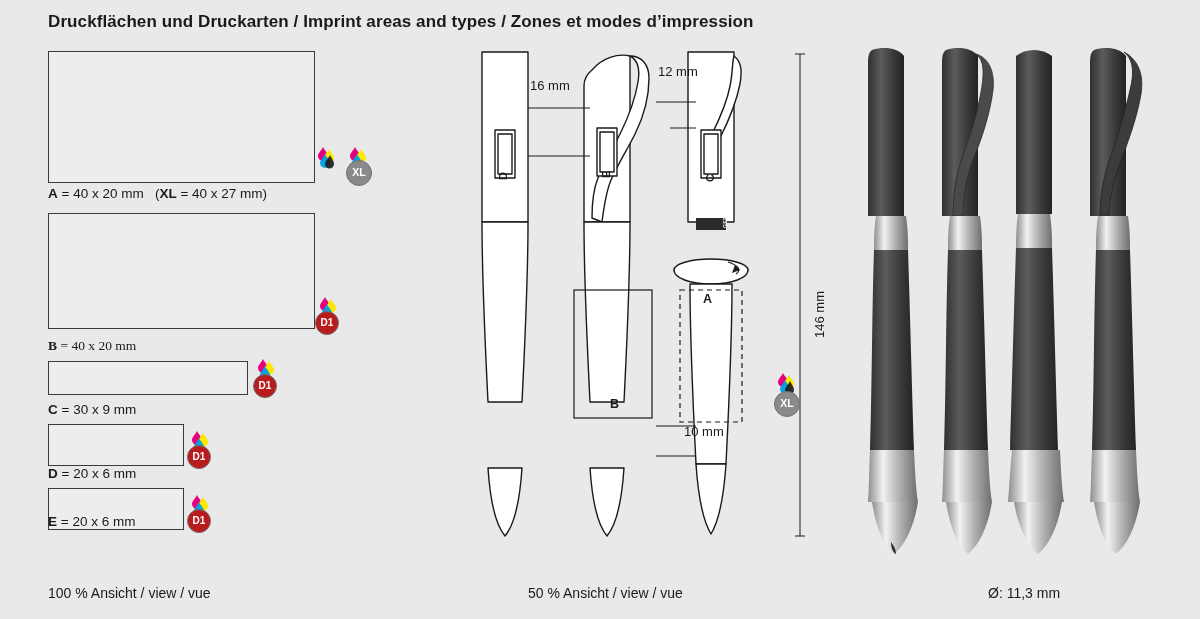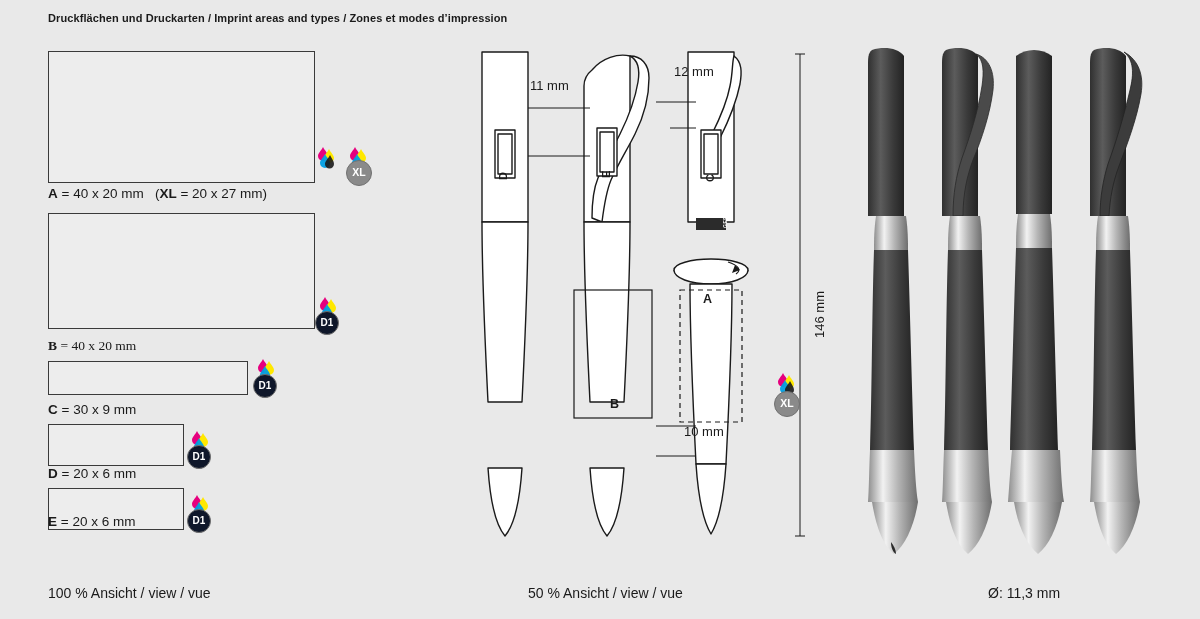--- a/index.html
+++ b/index.html
@@ -8,41 +8,41 @@
     background:#e9e9e9;
     font-family:"Liberation Sans", sans-serif;
     color:#1a1a1a;
     overflow:hidden;
     position:relative;
   }
   .page{position:absolute;inset:0;}
 
   .title{
     position:absolute;left:48px;top:12px;
-    font-size:11px;font-weight:bold;letter-spacing:0.1px;
+    font-size:17px;font-weight:bold;letter-spacing:0.1px;
   }
 
   
   .box{
     position:absolute;background:#ededed;border:1px solid #3a3a3a;
   }
   .cap{
     position:absolute;font-size:13.5px;white-space:nowrap;
   }
   .cap b{font-weight:bold;}
 
   
   .drop{
     position:absolute;width:22px;height:24px;
   }
   .drop svg{display:block;}
 
   .d1{
     position:absolute;width:22px;height:22px;border-radius:50%;
-    background:#0f172a;color:#fff;border:1px solid #707070;
+    background:#b91c1c;color:#fff;border:1px solid #707070;
     font-size:10px;font-weight:bold;line-height:21px;text-align:center;
   }
   .xl{
     position:absolute;width:24px;height:24px;border-radius:50%;
     background:#8a8a8a;color:#fff;border:1px solid #707070;
     font-size:10.5px;font-weight:bold;line-height:23px;text-align:center;
   }
 
   .footer{
     position:absolute;bottom:18px;font-size:14px;
@@ -65,21 +65,21 @@
 </style>
 </head>
 <body>
 
 <div class="page">
 
   <div class="title">Druckflächen und Druckarten / Imprint areas and types / Zones et modes d’impression</div>
 
   <div class="box" style="left:48px;top:51px;width:265px;height:130px;"></div>
   <div class="cap" style="left:48px;top:186px;">
-    <b>A</b><span> = 40 x 20 mm</span><span>&nbsp;&nbsp;&nbsp;</span><span>(</span><b>XL</b><span> = 20 x 27 mm)</span>
+    <b>A</b><span> = 40 x 20 mm</span><span>&nbsp;&nbsp;&nbsp;</span><span>(</span><b>XL</b><span> = 40 x 27 mm)</span>
   </div>
 
   <div class="drop" style="left:316px;top:146px;">
     <svg width="22" height="24" viewBox="0 0 22 24">
       <path d="M7 1 C5 5,2 7,2 10 a5 5 0 0 0 10 0 C12 7,9 5,7 1 Z" fill="#e6007e"></path>
       <path d="M13 3 C11 7,8 9,8 12 a5 5 0 0 0 10 0 C18 9,15 7,13 3 Z" fill="#ffe800"></path>
       <path d="M9 8 C7 12,4 14,4 17 a5 5 0 0 0 10 0 C14 14,11 12,9 8 Z" fill="#009fe3" opacity="0.95"></path>
       <path d="M14 9 C12 13,9 15,9 18 a4.5 4.5 0 0 0 9 0 C18 15,16 13,14 9 Z" fill="#1a1a1a" opacity="0.9"></path>
     </svg>
   </div>
@@ -189,22 +189,22 @@
       <path d="M360 14 v482"></path>
       <path d="M355 14 h10"></path>
       <path d="M355 496 h10"></path>
     </g>
 
     <rect x="134" y="250" width="78" height="128" fill="none" stroke="#1a1a1a" stroke-width="1.2"></rect>
 
     <rect x="240" y="250" width="62" height="132" fill="none" stroke="#1a1a1a" stroke-width="1.2" stroke-dasharray="5 4"></rect>
   </svg>
 
-  <div class="dimtxt" style="left:530px;top:78px;">11 mm</div>
-  <div class="dimtxt" style="left:674px;top:64px;">12 mm</div>
+  <div class="dimtxt" style="left:530px;top:78px;">16 mm</div>
+  <div class="dimtxt" style="left:658px;top:64px;">12 mm</div>
   <div class="dimtxt" style="left:684px;top:424px;">10 mm</div>
   <div class="vtxt" style="left:812px;top:338px;">146 mm</div>
 
   <div class="vletter" style="left:497px;top:180px;">D</div>
   <div class="vletter" style="left:600px;top:178px;">E</div>
   <div class="vletter" style="left:704px;top:182px;">C</div>
   <div class="letter" style="left:610px;top:397px;">B</div>
   <div class="letter" style="left:703px;top:292px;">A</div>
   <div class="vletter" style="left:722px;top:228px;font-size:5px;color:#fff;letter-spacing:0.5px;">GERMANY</div>
 

